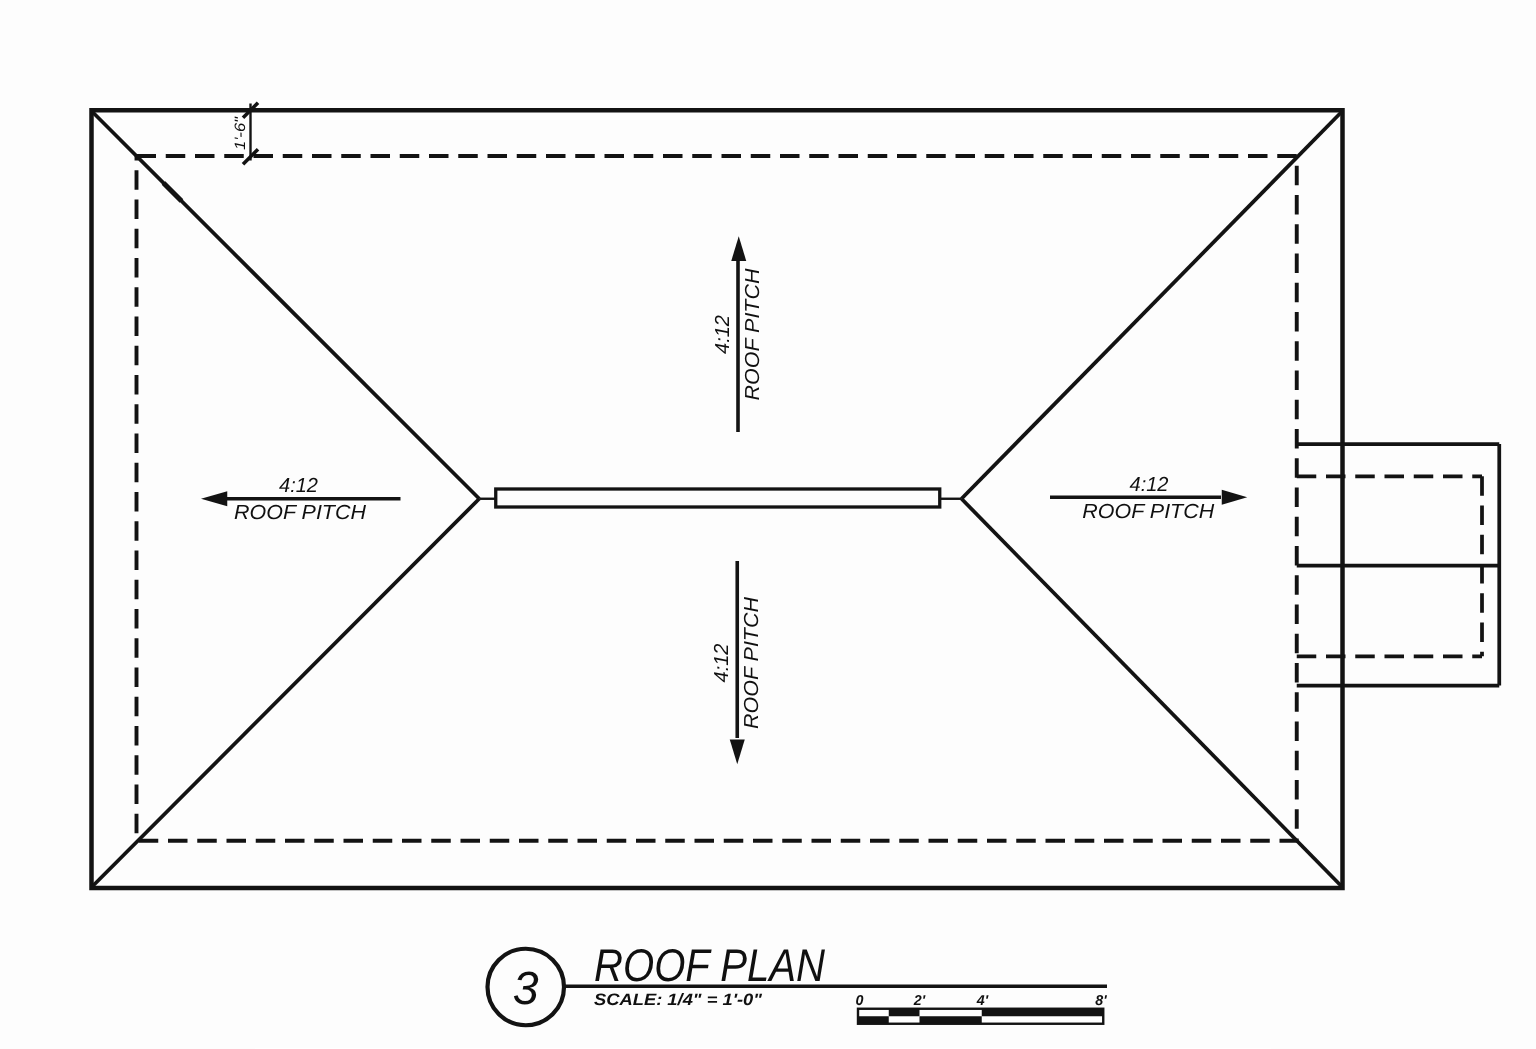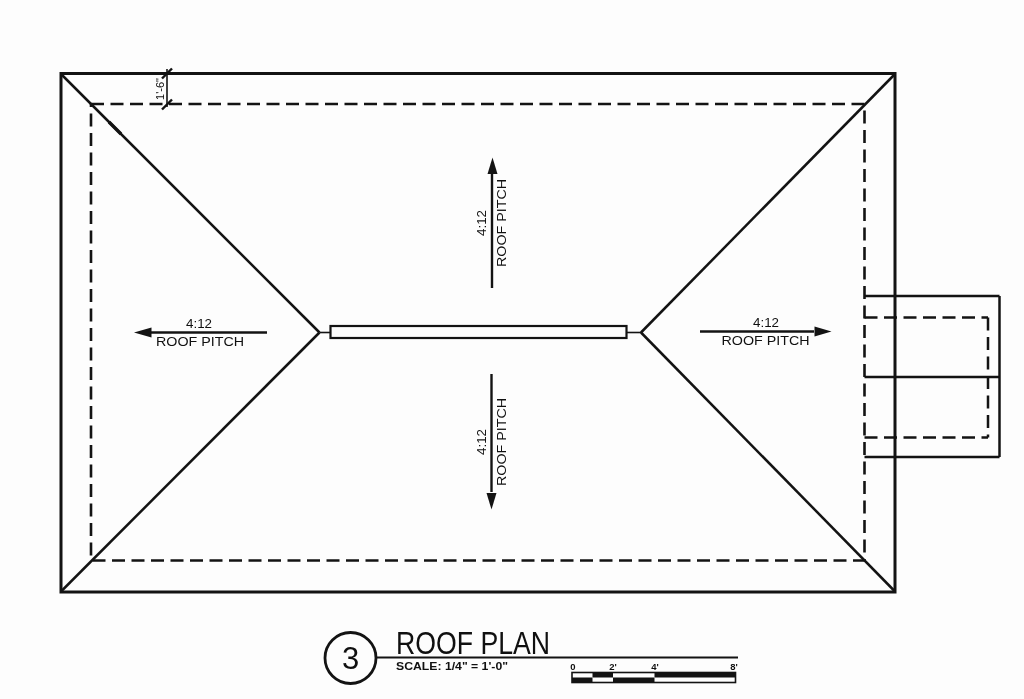--- a/index.html
+++ b/index.html
@@ -1,16 +1,16 @@
 <!DOCTYPE html>
 <html><head>
 <meta charset="utf-8">
 <style>
   html,body{margin:0;padding:0;background:#ffffff;}
-  .page{width:1024px;height:699px;position:relative;background:#fdfdfd;overflow:hidden;}
+  .page{width:1024px;height:699px;position:relative;background:#fdfdfd;overflow:hidden;font-style:italic;}
   svg{display:block;}
   text{font-family:"Liberation Sans", sans-serif;fill:#101010;}
 </style>
 </head>
 <body>
 <div class="page">
 <svg width="1024" height="699" viewBox="0 0 1024 699" xmlns="http://www.w3.org/2000/svg">
 
   <rect x="61" y="73.5" width="834" height="518.5" fill="none" stroke="#131313" stroke-width="3"></rect>
 

